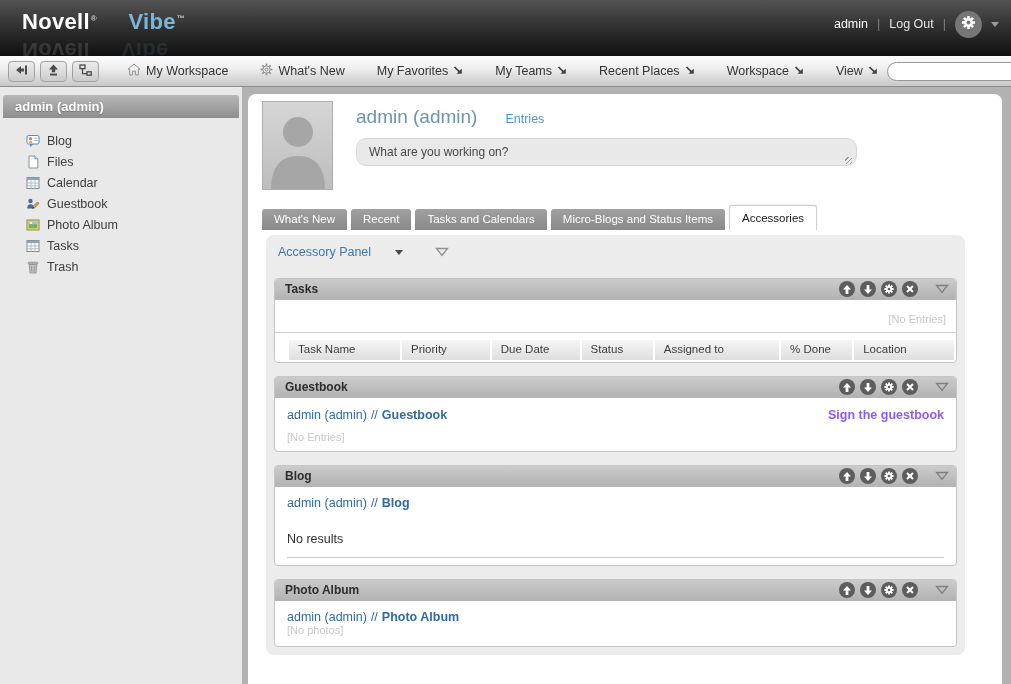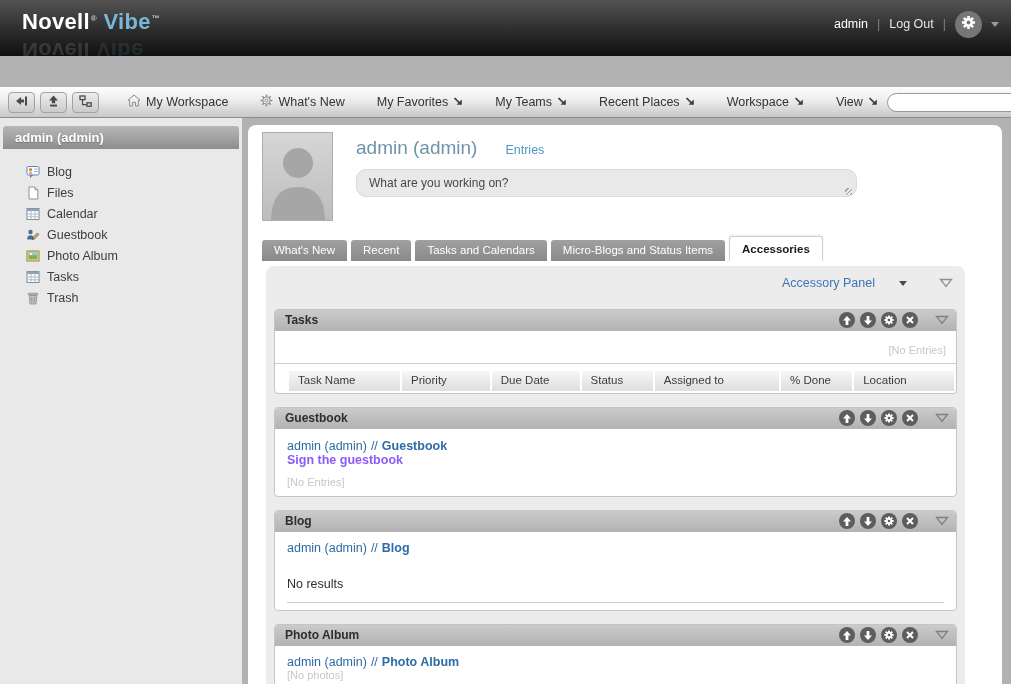--- a/index.html
+++ b/index.html
@@ -14,37 +14,36 @@
   
   .header {
     height:56px;
     background:linear-gradient(#535353, #2c2c2c 55%, #101010);
     position:relative;
     overflow:hidden;
   }
   .brand { position:absolute; left:22px; top:9px; font-size:22px; font-weight:bold; letter-spacing:.3px; white-space:nowrap; }
   .brand .novell { color:#ffffff; }
   .brand .mark { font-size:8px; color:#cfcfcf; vertical-align:super; margin-left:1px; }
-  .brand .vibe { color:#7ab6d7; margin-left:0; }
+  .brand .vibe { color:#7ab6d7; margin-left:25px; }
   .brand.reflect { top:37px; transform:scaleY(-1); opacity:.13; }
   .header-right { position:absolute; right:12px; top:0; height:48px; display:flex; align-items:center; gap:9px; color:#e6e6e6; font-size:12.5px; }
   .header-right .user { font-weight:normal; color:#fff; }
   .header-right .sep { color:#7e7e7e; }
   .header-right a { color:#e6e6e6; text-decoration:none; }
   .gear-circle { width:27px; height:27px; border-radius:50%; background:#767676; display:flex; align-items:center; justify-content:center; cursor:pointer; }
   .caret-down { width:0; height:0; border-left:4px solid transparent; border-right:4px solid transparent; border-top:5px solid #9b9b9b; }
 
   
   .navbar {
     height:31px;
     background:linear-gradient(#fdfdfd,#efefef 40%,#c8c8c8);
     border-bottom:1px solid #8d8d8d;
     display:flex; align-items:center;
     padding:0 10px 0 8px;
-    margin-top:31px;
   }
   .tool-btn {
     height:21px; min-width:27px; padding:0 4px;
     border:1px solid #a2a2a2; border-radius:4px;
     background:linear-gradient(#ededed,#cbcbcb);
     display:flex; align-items:center; justify-content:center;
     margin-right:5px; cursor:pointer;
   }
   .vsep { width:1px; height:22px; background:#b3b3b3; box-shadow:1px 0 0 rgba(255,255,255,.85); margin:0 7px; }
   .nav-item { display:flex; align-items:center; gap:5px; padding:0 9px; height:29px; font-size:12.5px; color:#333; cursor:pointer; white-space:nowrap; }
@@ -95,44 +94,44 @@
     background:repeating-linear-gradient(135deg, transparent 0 2px, #9a9a9a 2px 3px); cursor:nwse-resize; }
 
   
   .tabs { display:flex; align-items:flex-end; gap:4px; padding-left:14px; margin-top:15px; height:25px; }
   .tab {
     height:21px; line-height:21px; padding:0 12px;
     background:linear-gradient(#a0a0a0,#898989);
     color:#fff; font-size:11.5px; border-radius:3px 3px 0 0; cursor:pointer; white-space:nowrap;
   }
   .tab.active {
-    height:25px; line-height:24px; background:#fff; color:#1a1a1a; font-weight:bold;
+    height:25px; line-height:24px; background:#fff; color:#1a1a1a; font-weight:normal;
     border:1px solid #cfcfcf; border-bottom:none; box-shadow:0 -1px 2px rgba(0,0,0,.08);
   }
 
   
   .acc-container { margin:5px 37px 0 18px; background:#ececec; border-radius:8px; padding:6px 8px 8px; }
-  .acc-menu-row { display:flex; justify-content:flex-end; align-items:center; gap:20px; padding:4px 4px 6px; }
+  .acc-menu-row { display:flex; align-items:center; gap:20px; padding:4px 4px 6px; }
   .acc-menu-link { color:#3c76b1; font-size:12.5px; text-decoration:none; cursor:pointer; }
   .acc-menu-caret { width:0; height:0; border-left:4px solid transparent; border-right:4px solid transparent; border-top:5px solid #4a4a4a; margin-left:4px; cursor:pointer; }
   .tri-outline { margin-left:12px; cursor:pointer; display:inline-flex; }
 
   .panel { background:#fff; border:1px solid #c5c5c5; border-radius:4px; margin-top:13px; overflow:hidden; }
   .panel:first-of-type { margin-top:2px; }
   .panel-header {
     height:21px; background:linear-gradient(#cbcbcb,#b3b3b3);
     display:flex; align-items:center; padding:0 7px 0 10px;
     border-bottom:1px solid #b5b5b5;
   }
   .panel-title { font-weight:bold; font-size:12px; color:#2d2d2d; flex:1; }
   .panel-btns { display:flex; align-items:center; gap:5px; }
   .circle-btn { width:16px; height:16px; border-radius:50%; background:#5d5d5d; display:flex; align-items:center; justify-content:center; cursor:pointer; }
 
   .muted { color:#c7c7c7; font-size:11px; }
-  .crumb-row { display:flex; justify-content:space-between; align-items:baseline; font-size:12.5px;flex-direction:column; }
+  .crumb-row { display:flex; justify-content:space-between; align-items:baseline; font-size:12.5px; }
   .crumb a { color:#2f6ba6; text-decoration:none; cursor:pointer; }
   .crumb .crumb-name { font-weight:bold; }
   .crumb .crumb-sep { color:#2f6ba6; margin:0 4px; }
   .panel-action { color:#8b5cf6; font-weight:bold; font-size:12.5px; text-decoration:none; cursor:pointer; }
 
   
   .tasks-empty { text-align:right; padding:13px 10px 7px; }
   .tasks-hline { border-top:1px solid #cfcfcf; margin:0; }
   .tasks-table { display:flex; margin:7px 2px 2px 14px; height:20px;
     background:linear-gradient(#f6f6f6,#dedede); }

